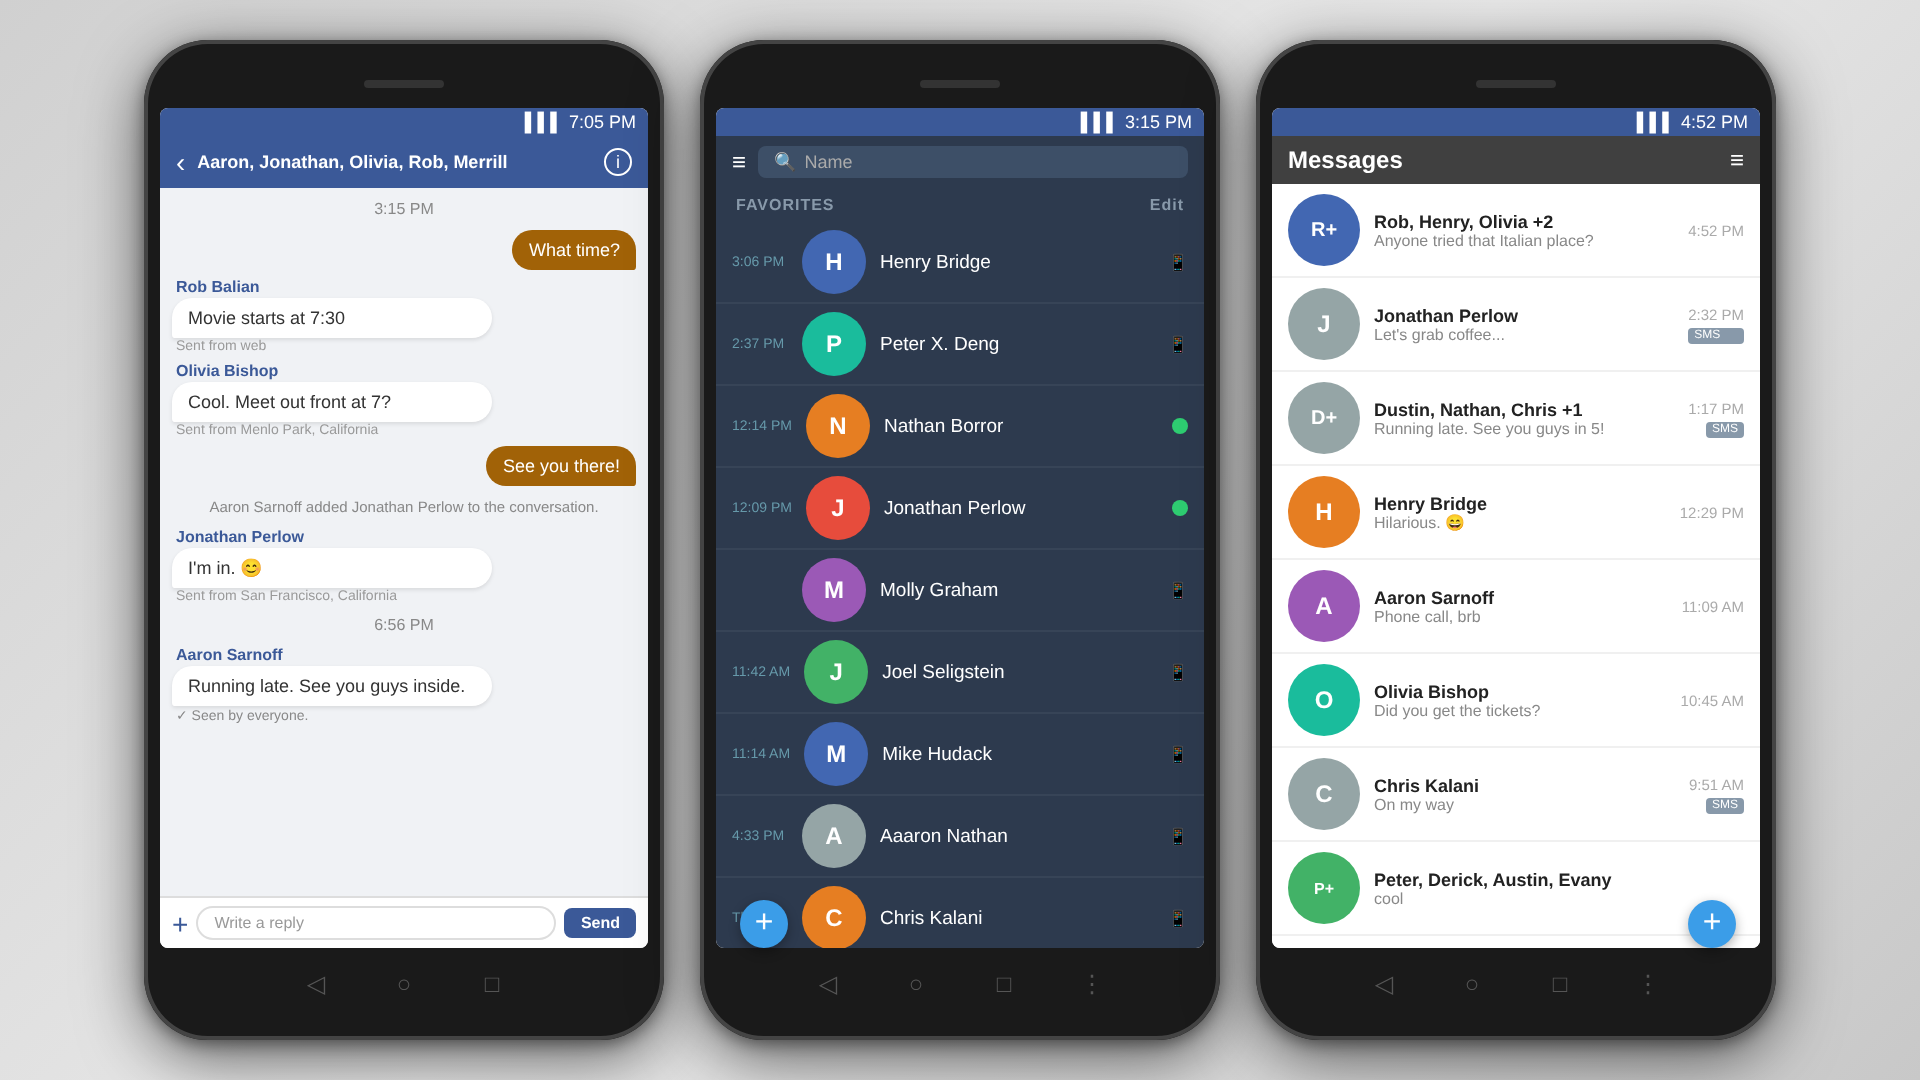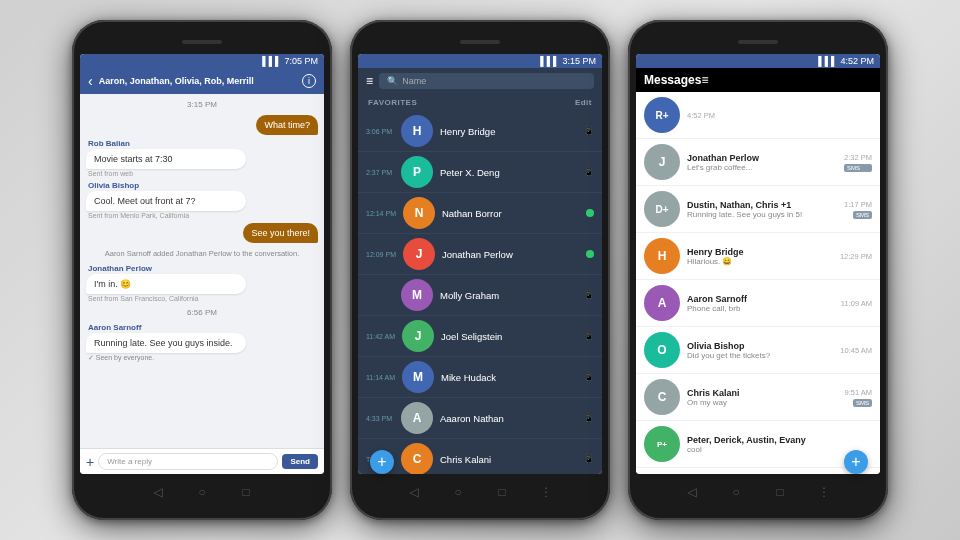--- a/index.html
+++ b/index.html
@@ -324,24 +324,25 @@
       color: white;
       font-size: 16px;
       display: flex;
       align-items: center;
       justify-content: center;
       box-shadow: 0 2px 6px rgba(0,0,0,0.3);
     }
 
     
     .messages-header {
-      background: #000000;
+      background: #404040;
       padding: 5px 8px;
       display: flex;
       align-items: center;
+      justify-content: space-between;
       flex-shrink: 0;
     }
     .messages-title {
       color: white;
       font-size: 12px;
       font-weight: bold;
     }
     .messages-header-icon {
       color: white;
       font-size: 12px;
@@ -605,20 +606,24 @@
     </div>
     <div class="messages-header">
       <span class="messages-title">Messages</span>
       <span class="messages-header-icon">≡</span>
     </div>
     <div class="messages-list">
       <div class="message-item">
         <div class="message-avatar av-blue">
             <div class="avatar-placeholder" style="font-size:10px;">R+</div>
           </div>
+        <div class="message-content">
+          <div class="message-name">Rob, Henry, Olivia +2</div>
+          <div class="message-preview">Anyone tried that Italian place?</div>
+        </div>
         <div class="message-time">4:52 PM</div>
       </div>
       <div class="message-item">
         <div class="message-avatar av-gray">
             <div class="avatar-placeholder">J</div>
           </div>
         <div class="message-content">
           <div class="message-name">Jonathan Perlow</div>
           <div class="message-preview">Let's grab coffee...</div>
         </div>

